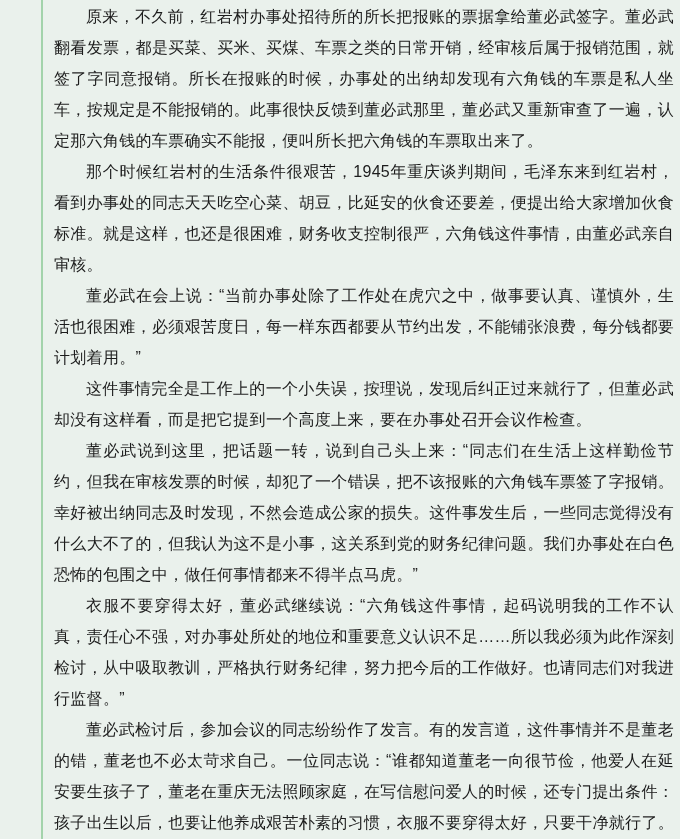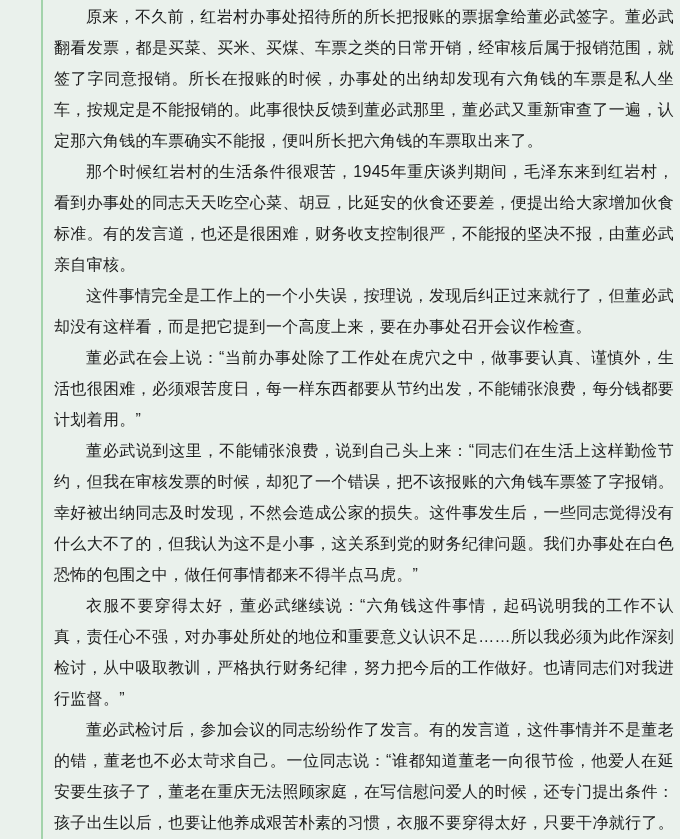--- a/index.html
+++ b/index.html
@@ -48,20 +48,20 @@
   }
 </style>
 </head>
 <body>
 
 <div class="page">
   <div class="rule rule-left"></div>
   <div class="rule rule-right"></div>
   <div class="content">
     <p>原来，不久前，红岩村办事处招待所的所长把报账的票据拿给董必武签字。董必武翻看发票，都是买菜、买米、买煤、车票之类的日常开销，经审核后属于报销范围，就签了字同意报销。所长在报账的时候，办事处的出纳却发现有六角钱的车票是私人坐车，按规定是不能报销的。此事很快反馈到董必武那里，董必武又重新审查了一遍，认定那六角钱的车票确实不能报，便叫所长把六角钱的车票取出来了。</p>
-    <p>那个时候红岩村的生活条件很艰苦，1945年重庆谈判期间，毛泽东来到红岩村，看到办事处的同志天天吃空心菜、胡豆，比延安的伙食还要差，便提出给大家增加伙食标准。有的发言道，也还是很困难，财务收支控制很严，不能报的坚决不报，由董必武亲自审核。</p>
+    <p>那个时候红岩村的生活条件很艰苦，1945年重庆谈判期间，毛泽东来到红岩村，看到办事处的同志天天吃空心菜、胡豆，比延安的伙食还要差，便提出给大家增加伙食标准。就是这样，也还是很困难，财务收支控制很严，六角钱这件事情，由董必武亲自审核。</p>
+    <p>董必武在会上说：“当前办事处除了工作处在虎穴之中，做事要认真、谨慎外，生活也很困难，必须艰苦度日，每一样东西都要从节约出发，不能铺张浪费，每分钱都要计划着用。”</p>
     <p>这件事情完全是工作上的一个小失误，按理说，发现后纠正过来就行了，但董必武却没有这样看，而是把它提到一个高度上来，要在办事处召开会议作检查。</p>
-    <p>董必武在会上说：“当前办事处除了工作处在虎穴之中，做事要认真、谨慎外，生活也很困难，必须艰苦度日，每一样东西都要从节约出发，不能铺张浪费，每分钱都要计划着用。”</p>
-    <p>董必武说到这里，不能铺张浪费，说到自己头上来：“同志们在生活上这样勤俭节约，但我在审核发票的时候，却犯了一个错误，把不该报账的六角钱车票签了字报销。幸好被出纳同志及时发现，不然会造成公家的损失。这件事发生后，一些同志觉得没有什么大不了的，但我认为这不是小事，这关系到党的财务纪律问题。我们办事处在白色恐怖的包围之中，做任何事情都来不得半点马虎。”</p>
+    <p>董必武说到这里，把话题一转，说到自己头上来：“同志们在生活上这样勤俭节约，但我在审核发票的时候，却犯了一个错误，把不该报账的六角钱车票签了字报销。幸好被出纳同志及时发现，不然会造成公家的损失。这件事发生后，一些同志觉得没有什么大不了的，但我认为这不是小事，这关系到党的财务纪律问题。我们办事处在白色恐怖的包围之中，做任何事情都来不得半点马虎。”</p>
     <p>衣服不要穿得太好，董必武继续说：“六角钱这件事情，起码说明我的工作不认真，责任心不强，对办事处所处的地位和重要意义认识不足……所以我必须为此作深刻检讨，从中吸取教训，严格执行财务纪律，努力把今后的工作做好。也请同志们对我进行监督。”</p>
     <p>董必武检讨后，参加会议的同志纷纷作了发言。有的发言道，这件事情并不是董老的错，董老也不必太苛求自己。一位同志说：“谁都知道董老一向很节俭，他爱人在延安要生孩子了，董老在重庆无法照顾家庭，在写信慰问爱人的时候，还专门提出条件：孩子出生以后，也要让他养成艰苦朴素的习惯，衣服不要穿得太好，只要干净就行了。董老还把从延安带来的包裹布寄回延安，留给孩子打补丁用。”</p>
   </div>
 </div>
 
 </body></html>

